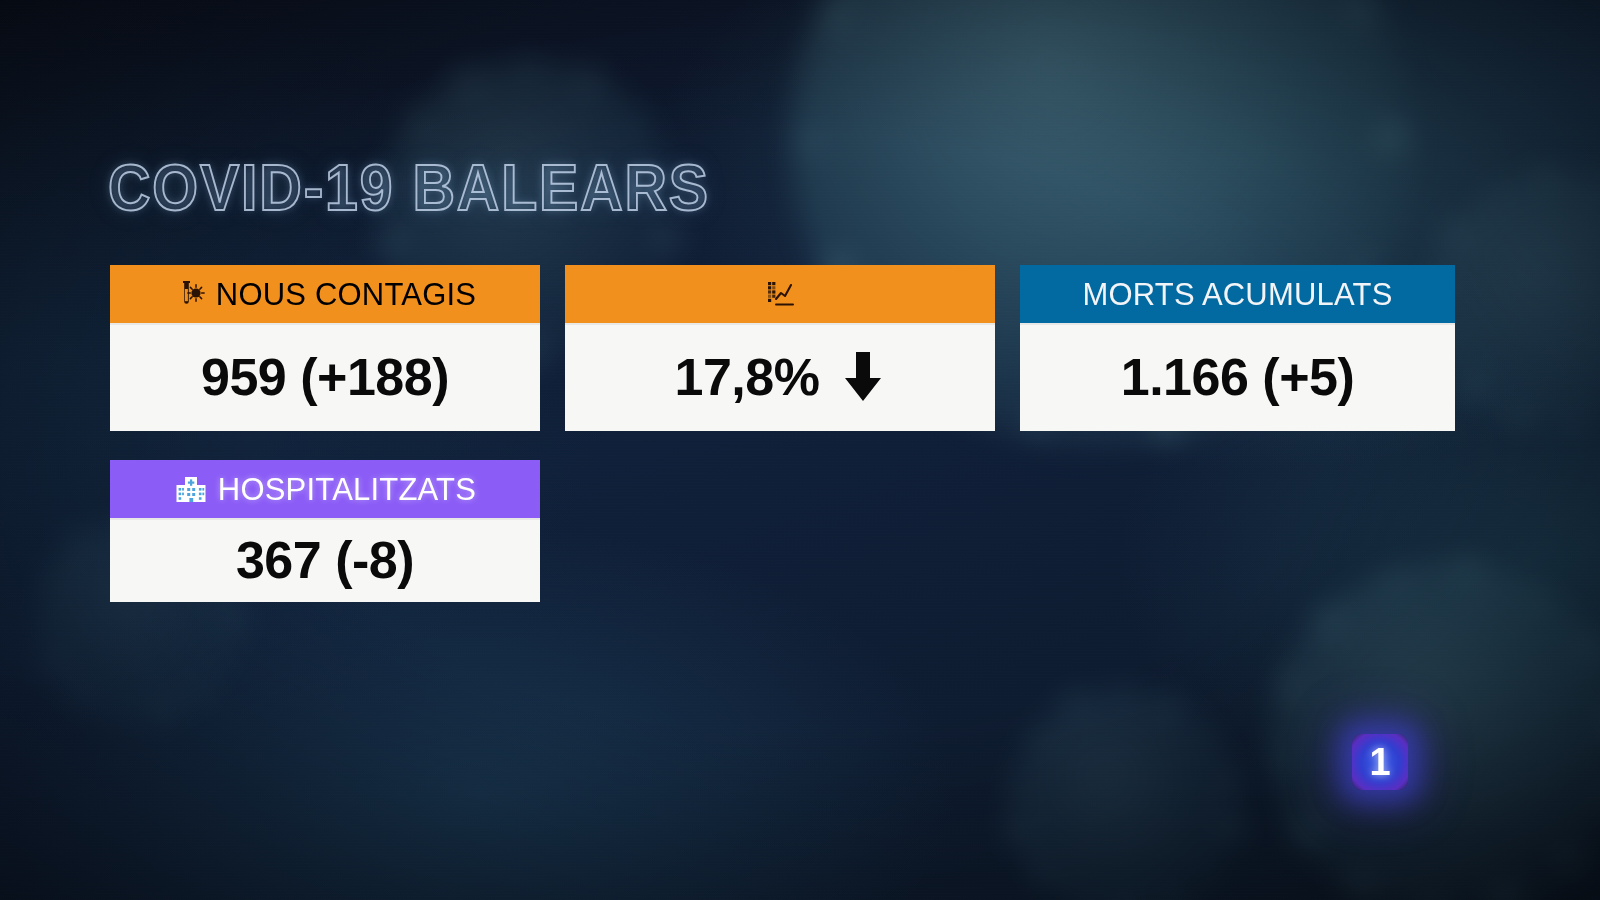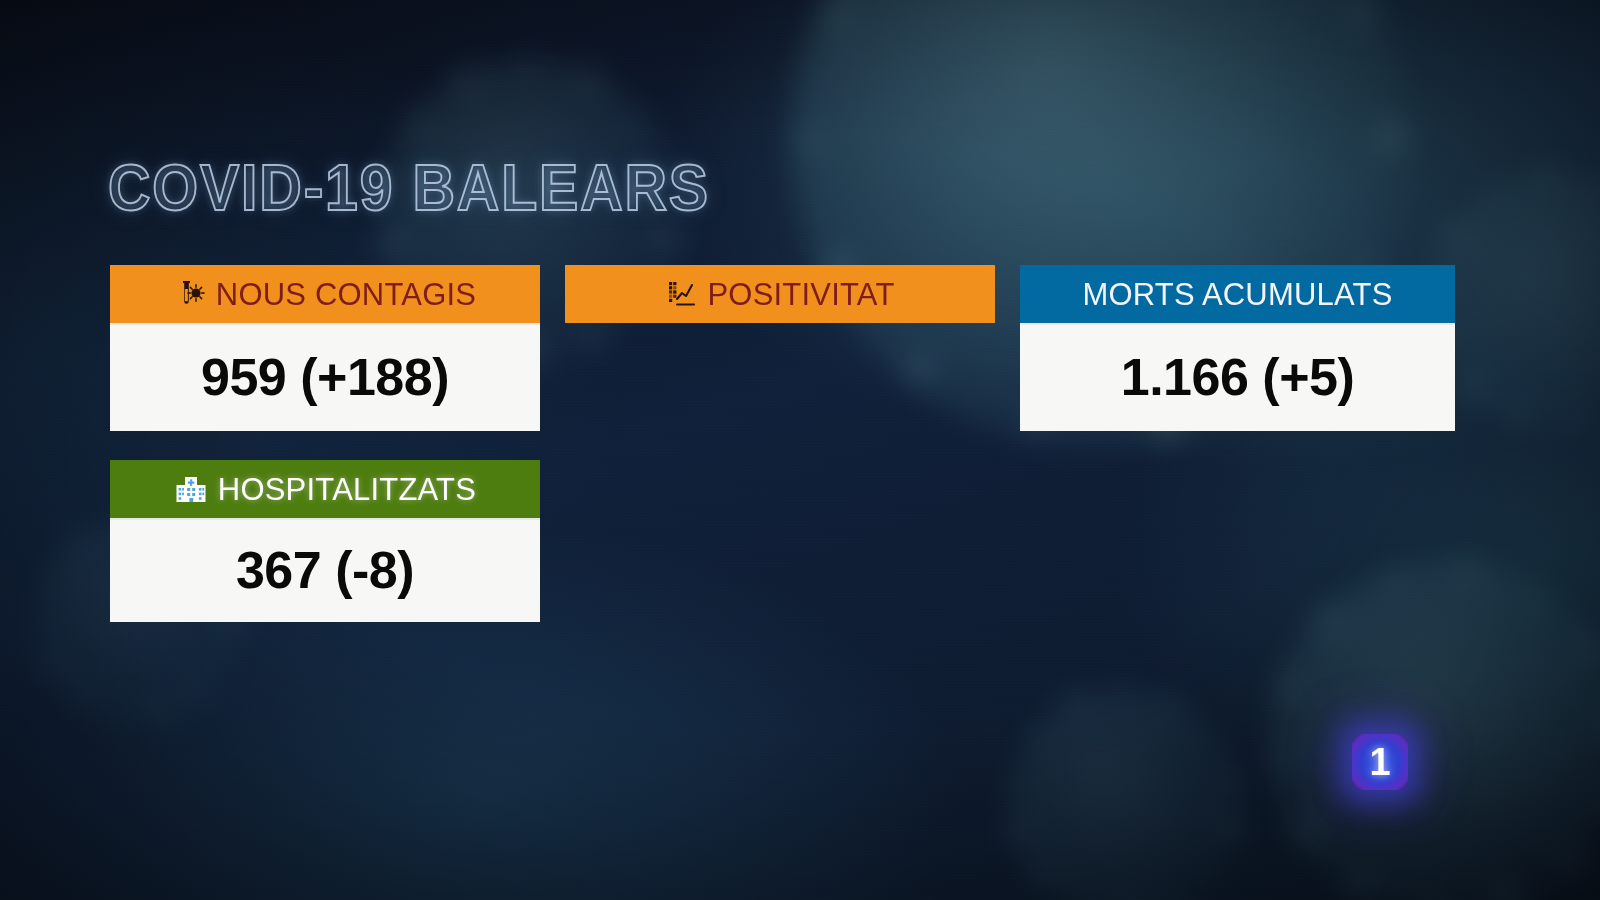--- a/index.html
+++ b/index.html
@@ -116,44 +116,44 @@
     box-sizing: border-box;
   }
   .card-header .label {
     font-size: 31px;
     font-weight: 400;
     letter-spacing: 0.2px;
     line-height: 1;
     white-space: nowrap;
   }
   .hdr-orange { background: #f2901e; }
-  .hdr-orange .label { color: #7f1d1d; }
+  .hdr-orange .label { color: #000000; }
   .hdr-black  { background: #0369a1; }
   .hdr-black  .label { color: #f2f4f8; }
-  .hdr-blue   { background: #4d7c0f; }
+  .hdr-blue   { background: #8b5cf6; }
   .hdr-blue   .label { color: #ffffff; text-shadow: 0 0 6px rgba(255,255,255,0.45); }
 
   .card-body {
     height: 108px;
     background: #f7f7f5;
     display: flex;
     align-items: center;
     justify-content: center;
     gap: 22px;
     box-shadow: inset 0 2px 0 rgba(0,0,0,0.06);
   }
   .card-body .value {
     font-size: 52px;
     font-weight: 700;
     color: #0a0a0a;
     letter-spacing: -0.5px;
     line-height: 1;
     white-space: nowrap;
   }
-  .row-bottom .card-body { height: 104px; }
+  .row-bottom .card-body { height: 84px; }
 
   
   .hico { flex: 0 0 auto; display: block; }
   .arrow-down { flex: 0 0 auto; display: block; }
 
   
   .logo {
     position: absolute;
     left: 1352px;
     top: 734px;
@@ -320,21 +320,26 @@
             <rect x="8.2" y="8.2" width="3.2" height="3.2" opacity="0.55"></rect>
             <rect x="4" y="12.4" width="3.2" height="3.2" opacity="0.8"></rect>
             <rect x="8.2" y="12.4" width="3.2" height="3.2"></rect>
             <rect x="4" y="16.6" width="3.2" height="3.2" opacity="0.5"></rect>
             <rect x="8.2" y="16.6" width="3.2" height="3.2" opacity="0.85"></rect>
             <rect x="4" y="20.8" width="3.2" height="3.2"></rect>
           </g>
           <polyline points="12,21 17,15 21,18 27,7" fill="none" stroke="#2a1204" stroke-width="2.1" stroke-linejoin="round" stroke-linecap="round"></polyline>
           <line x1="12" y1="26.6" x2="29" y2="26.6" stroke="#2a1204" stroke-width="2" stroke-linecap="round"></line>
         </svg>
-        <span class="label">POSITIVITAT</span>
+      </div>
+      <div class="card-body">
+        <span class="value">17,8%</span>
+        <svg class="arrow-down" width="44" height="54" viewBox="0 0 44 54">
+          <path d="M15 2 h14 v26 h11 L22 51 L4 28 h11 z" fill="#0a0a0a"></path>
+        </svg>
       </div>
     </div>
 
     <div class="card">
       <div class="card-header hdr-black">
         <span class="label">MORTS ACUMULATS</span>
       </div>
       <div class="card-body">
         <span class="value">1.166 (+5)</span>
       </div>

